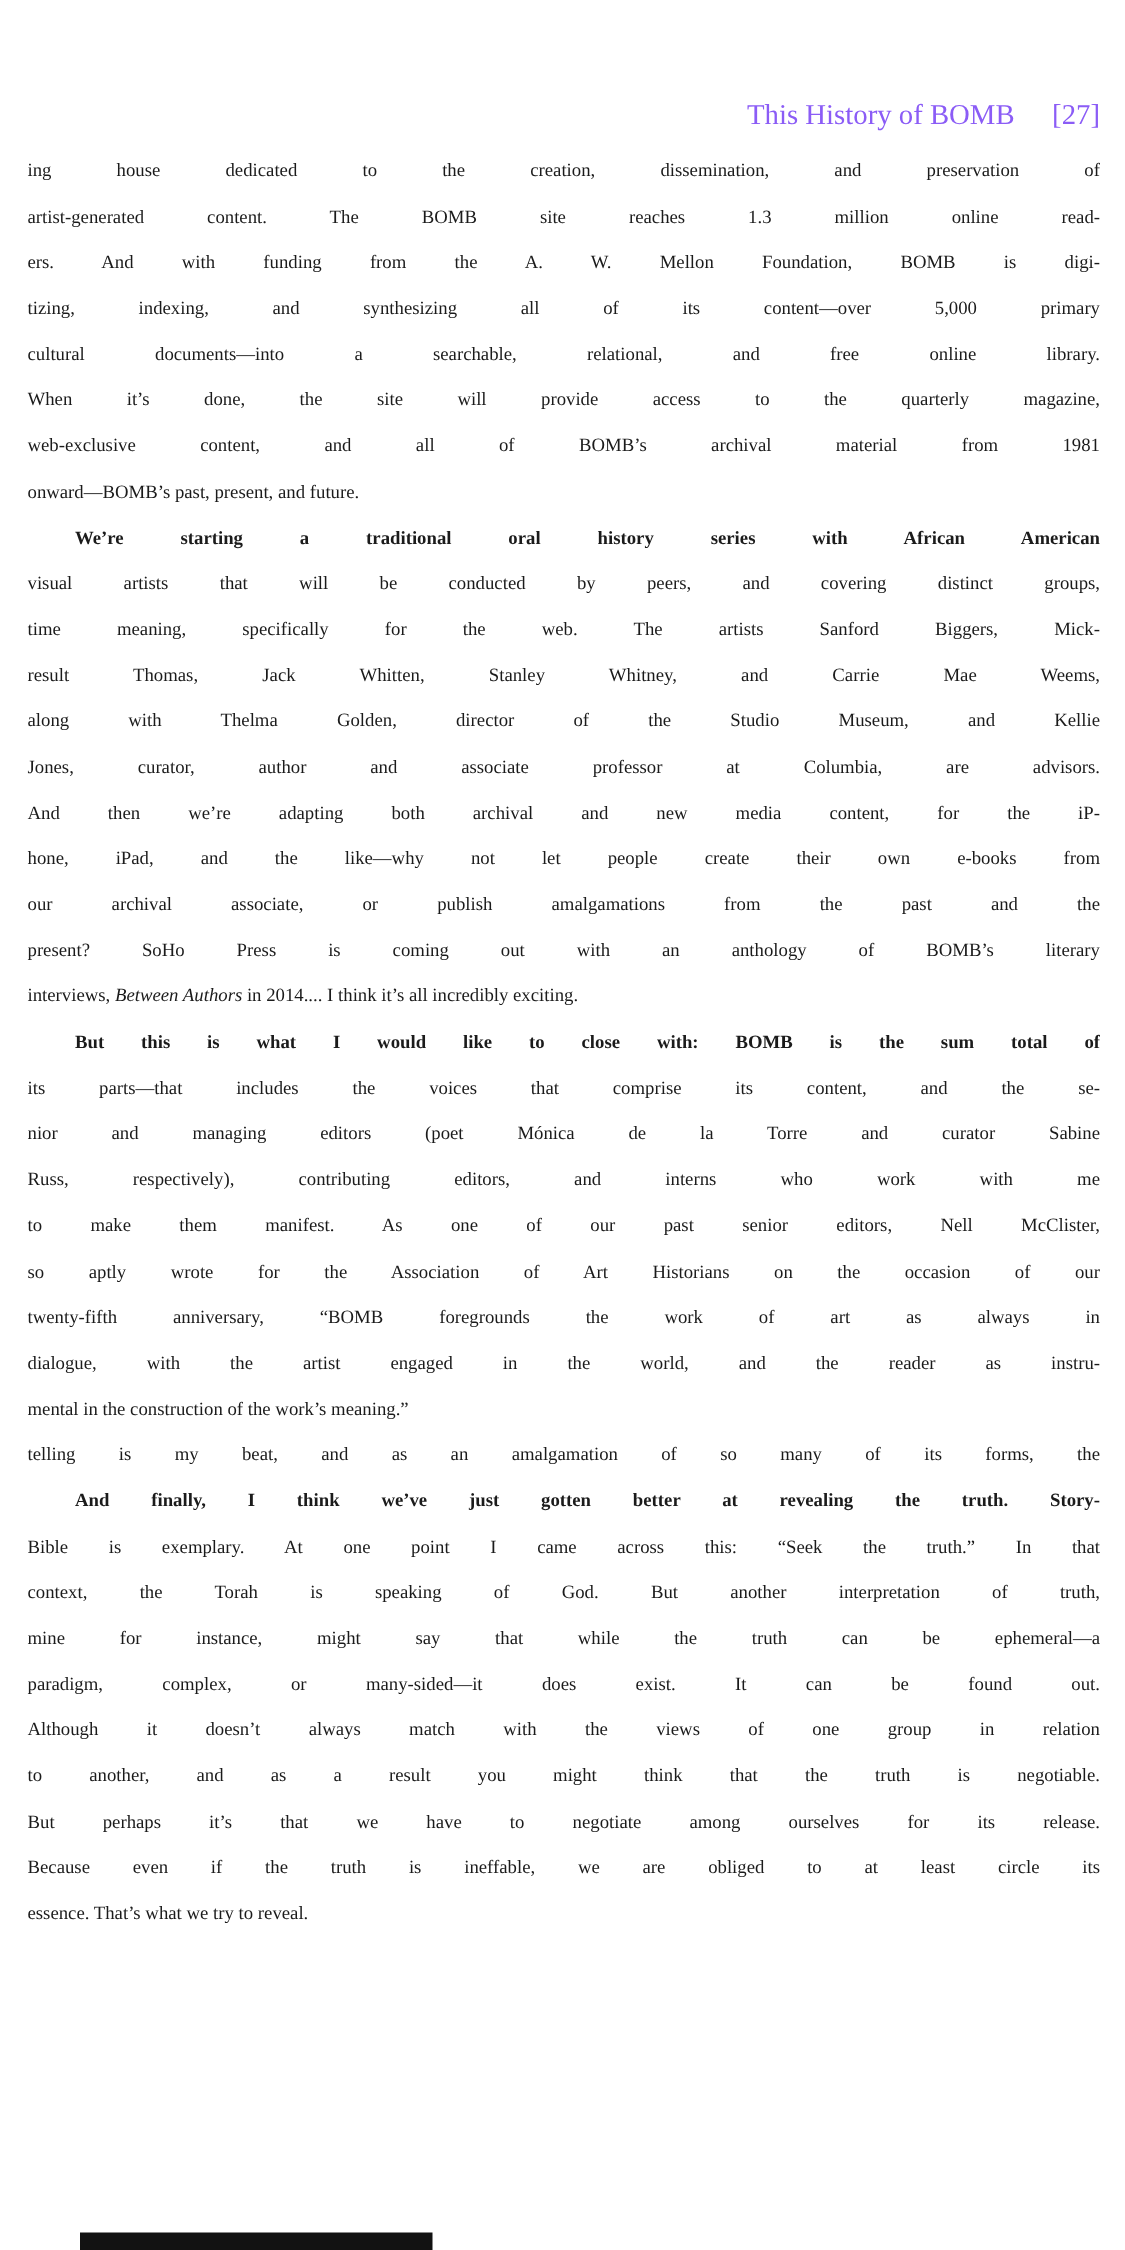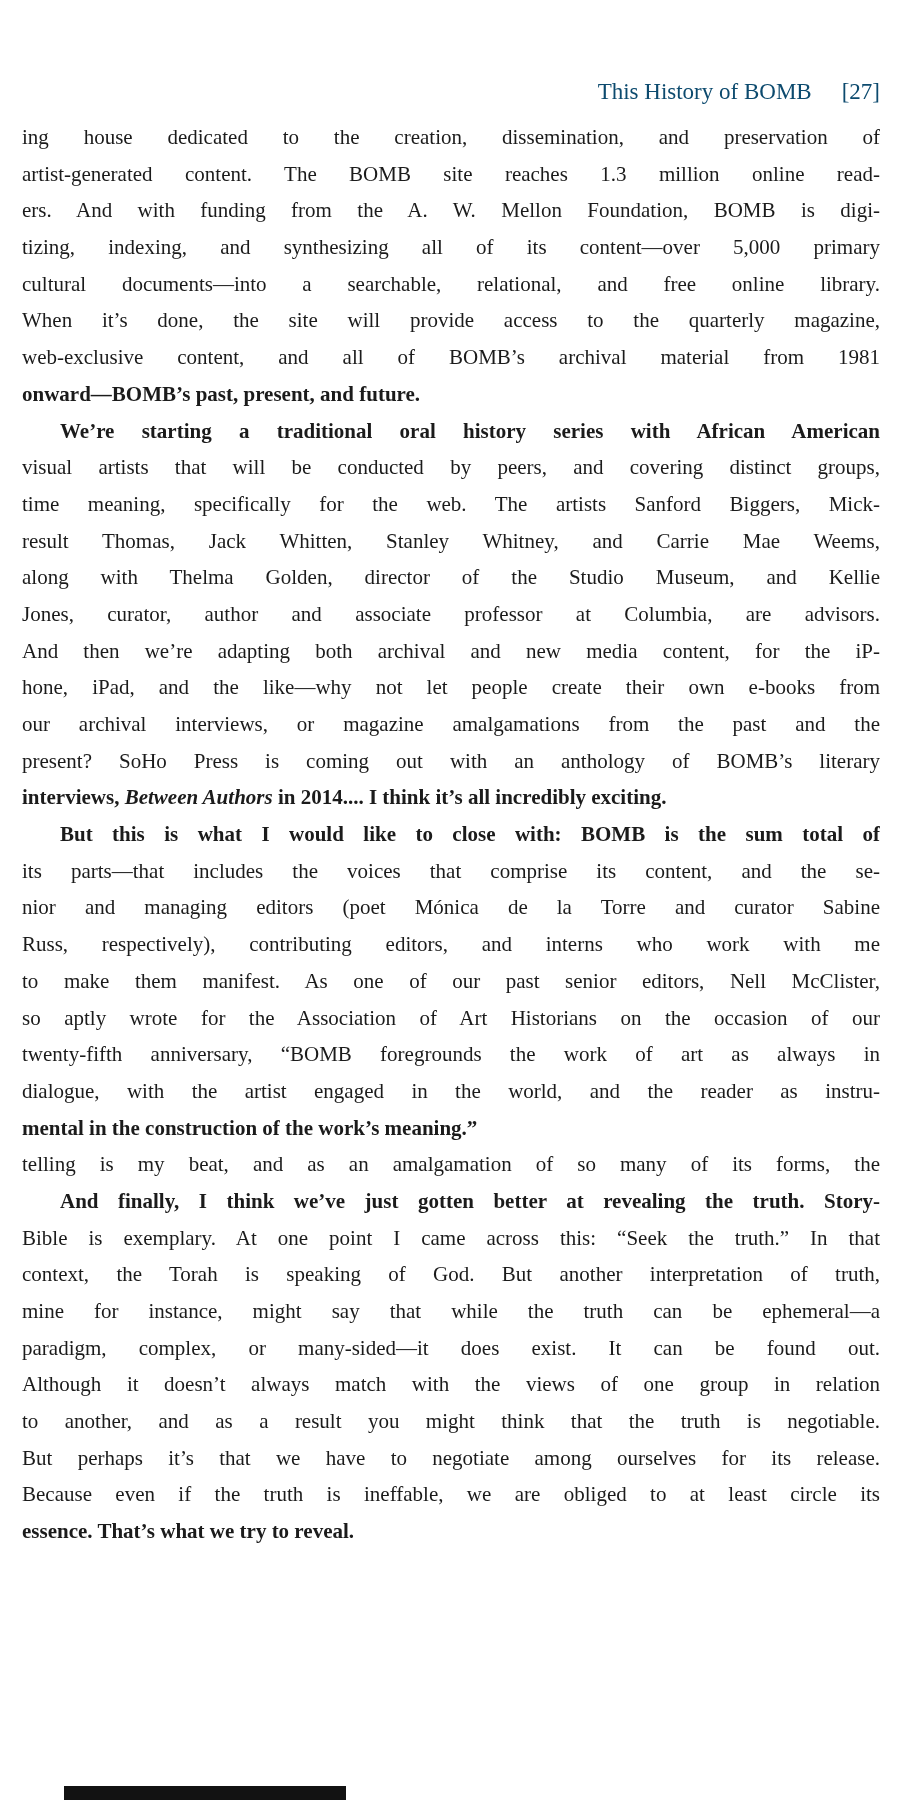--- a/index.html
+++ b/index.html
@@ -17,48 +17,47 @@
     overflow: hidden;
   }
   .running-header {
     position: absolute;
     top: 78px;
     left: 22px;
     width: 858px;
     text-align: right;
     font-size: 23px;
     line-height: 28px;
-    color: #0c4a6e;
+    color: #8b5cf6;
     white-space: nowrap;
   }
   .running-header .page-number {
     margin-left: 30px;
   }
   .body-text {
     position: absolute;
     top: 119px;
     left: 22px;
     width: 858px;
   }
   .paragraph {
     margin: 0;
     padding: 0;
   }
   .line {
-    font-size: 21px;
+    font-size: 15px;
     line-height: 36.7px;
     height: 36.7px;
     text-align: justify;
     text-align-last: justify;
     overflow: hidden;
   }
   .line.para-end {
     text-align: center;
     text-align-last: left;
-    font-weight: bold;
   }
   .line.indent-first {
     text-indent: 38px;
     font-weight: bold;
   }
   .line em {
     font-style: italic;
   }
   .scan-artifact-bar {
     position: absolute;
@@ -91,21 +90,21 @@
       </div>
       <div class="paragraph">
         <div class="line indent-first"><span>We’re starting a traditional oral history series with African American</span></div>
         <div class="line"><span>visual artists that will be conducted by peers, and covering distinct groups,</span></div>
         <div class="line"><span>time meaning, specifically for the web. The artists Sanford Biggers, Mick-</span></div>
         <div class="line"><span>result Thomas, Jack Whitten, Stanley Whitney, and Carrie Mae Weems,</span></div>
         <div class="line"><span>along with Thelma Golden, director of the Studio Museum, and Kellie</span></div>
         <div class="line"><span>Jones, curator, author and associate professor at Columbia, are advisors.</span></div>
         <div class="line"><span>And then we’re adapting both archival and new media content, for the iP-</span></div>
         <div class="line"><span>hone, iPad, and the like—why not let people create their own e-books from</span></div>
-        <div class="line"><span>our archival interviews, or magazine amalgamations from the past and the</span></div>
+        <div class="line"><span>our archival associate, or publish amalgamations from the past and the</span></div>
         <div class="line"><span>present? SoHo Press is coming out with an anthology of BOMB’s literary</span></div>
         <div class="line para-end"><span>interviews, </span><em>Between Authors</em><span> in 2014.... I think it’s all incredibly exciting.</span></div>
       </div>
       <div class="paragraph">
         <div class="line indent-first"><span>But this is what I would like to close with: BOMB is the sum total of</span></div>
         <div class="line"><span>its parts—that includes the voices that comprise its content, and the se-</span></div>
         <div class="line"><span>nior and managing editors (poet Mónica de la Torre and curator Sabine</span></div>
         <div class="line"><span>Russ, respectively), contributing editors, and interns who work with me</span></div>
         <div class="line"><span>to make them manifest. As one of our past senior editors, Nell McClister,</span></div>
         <div class="line"><span>so aptly wrote for the Association of Art Historians on the occasion of our</span></div>

